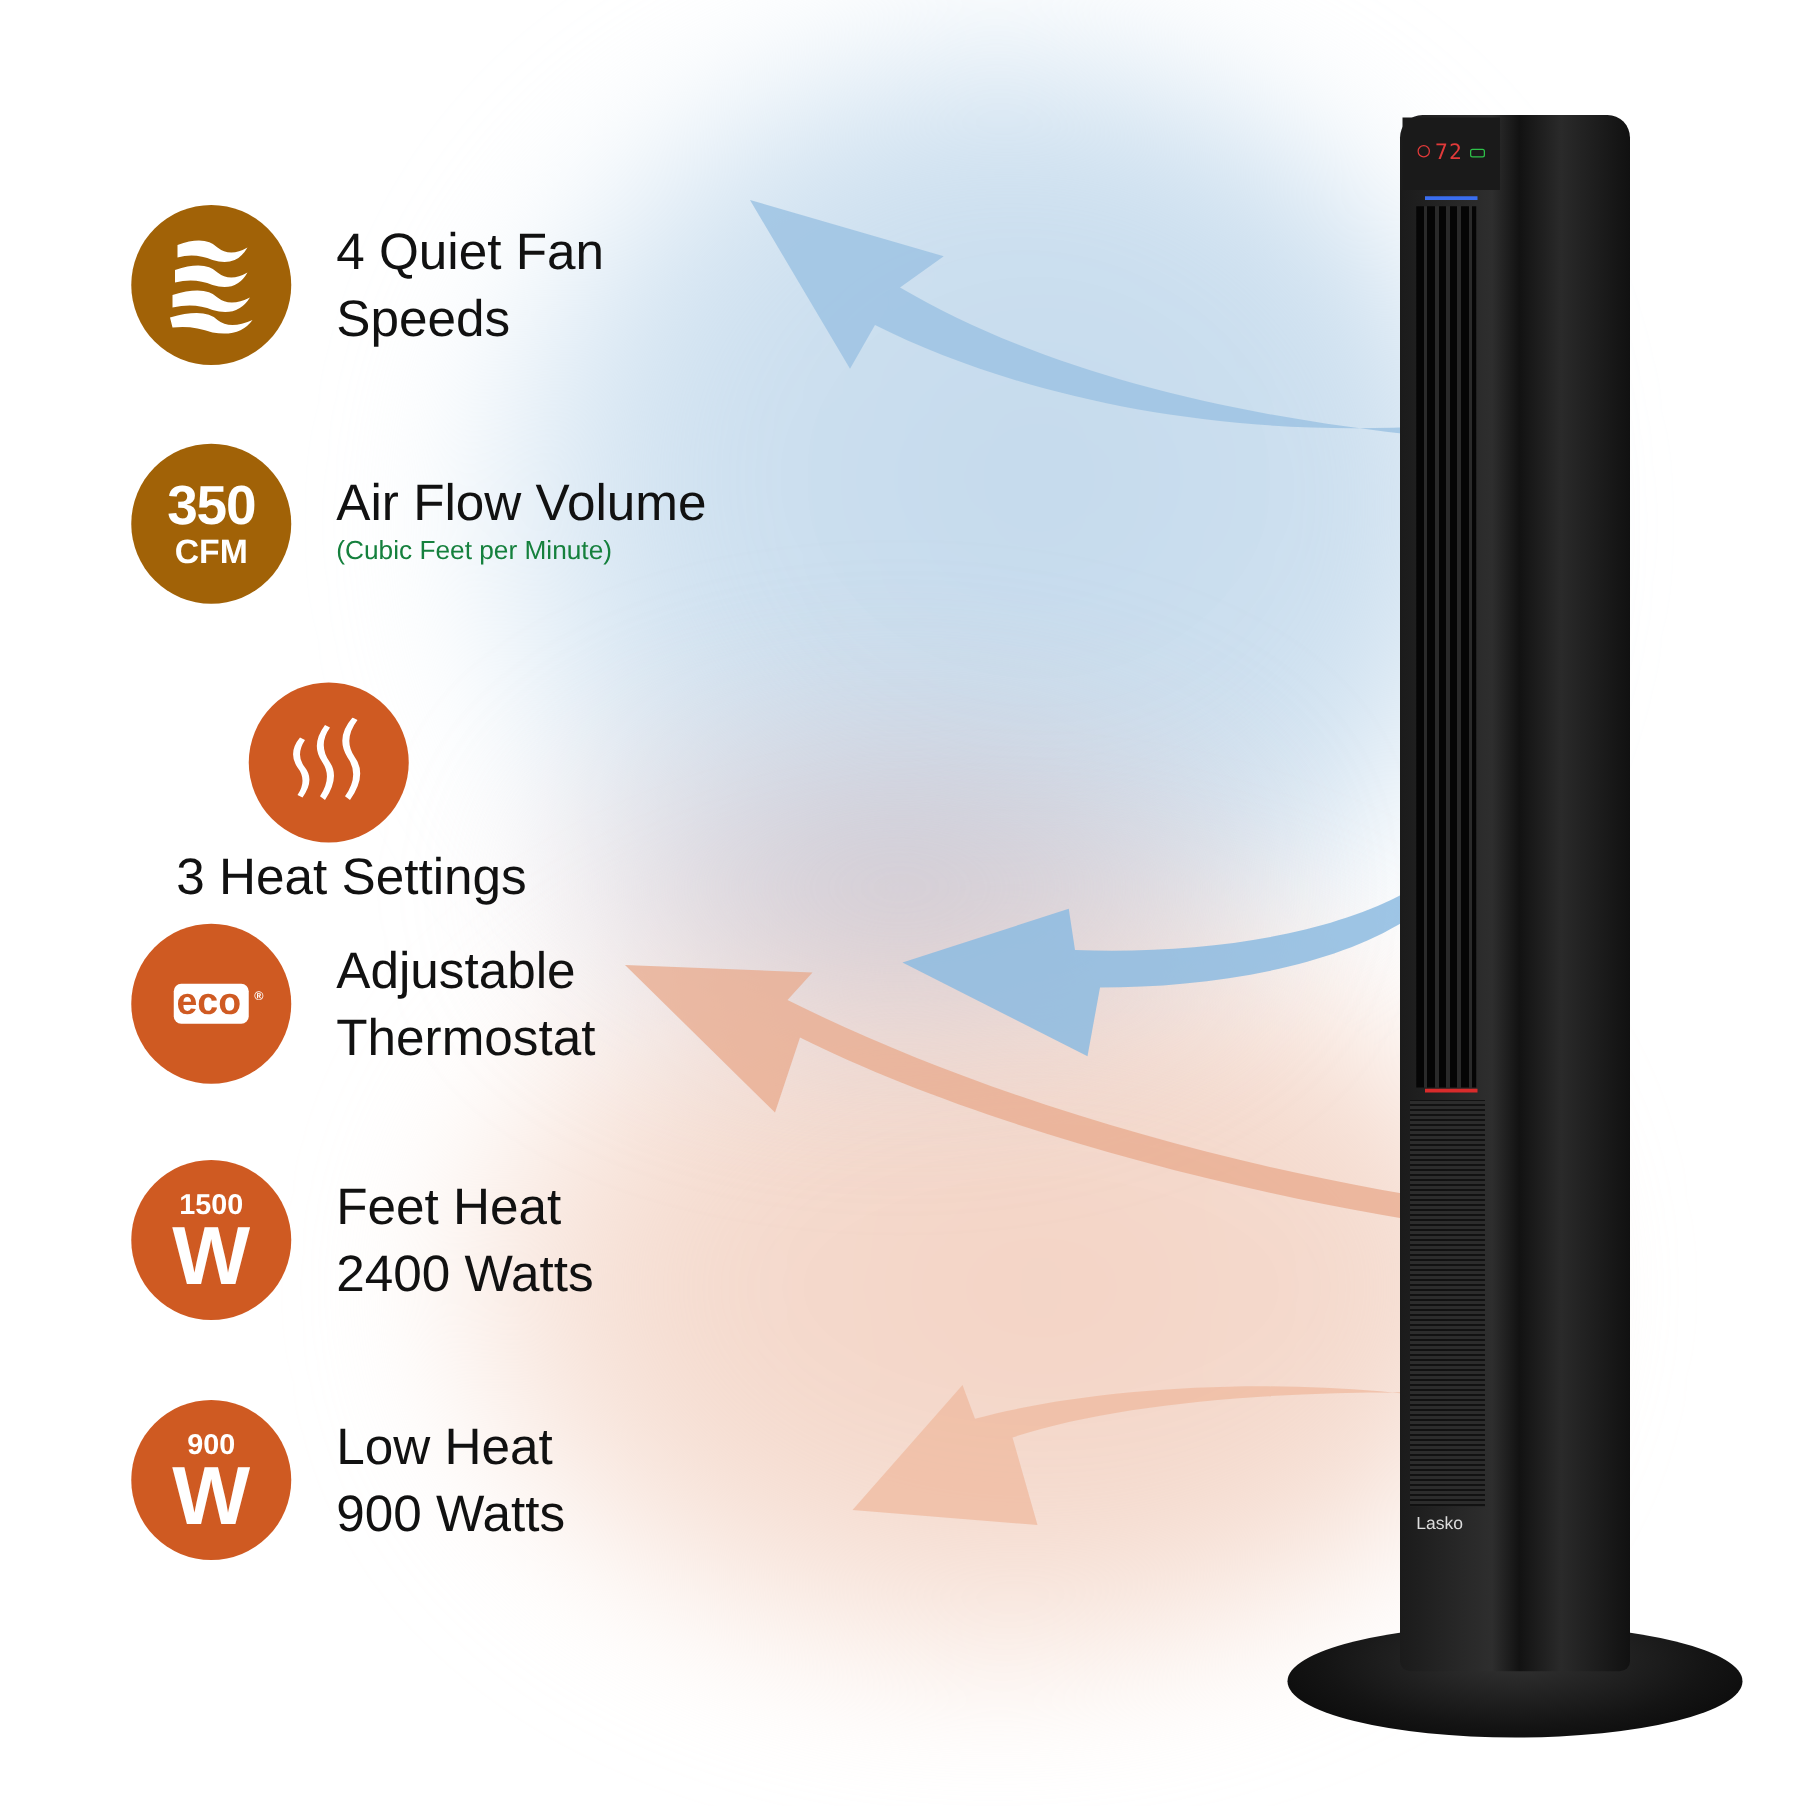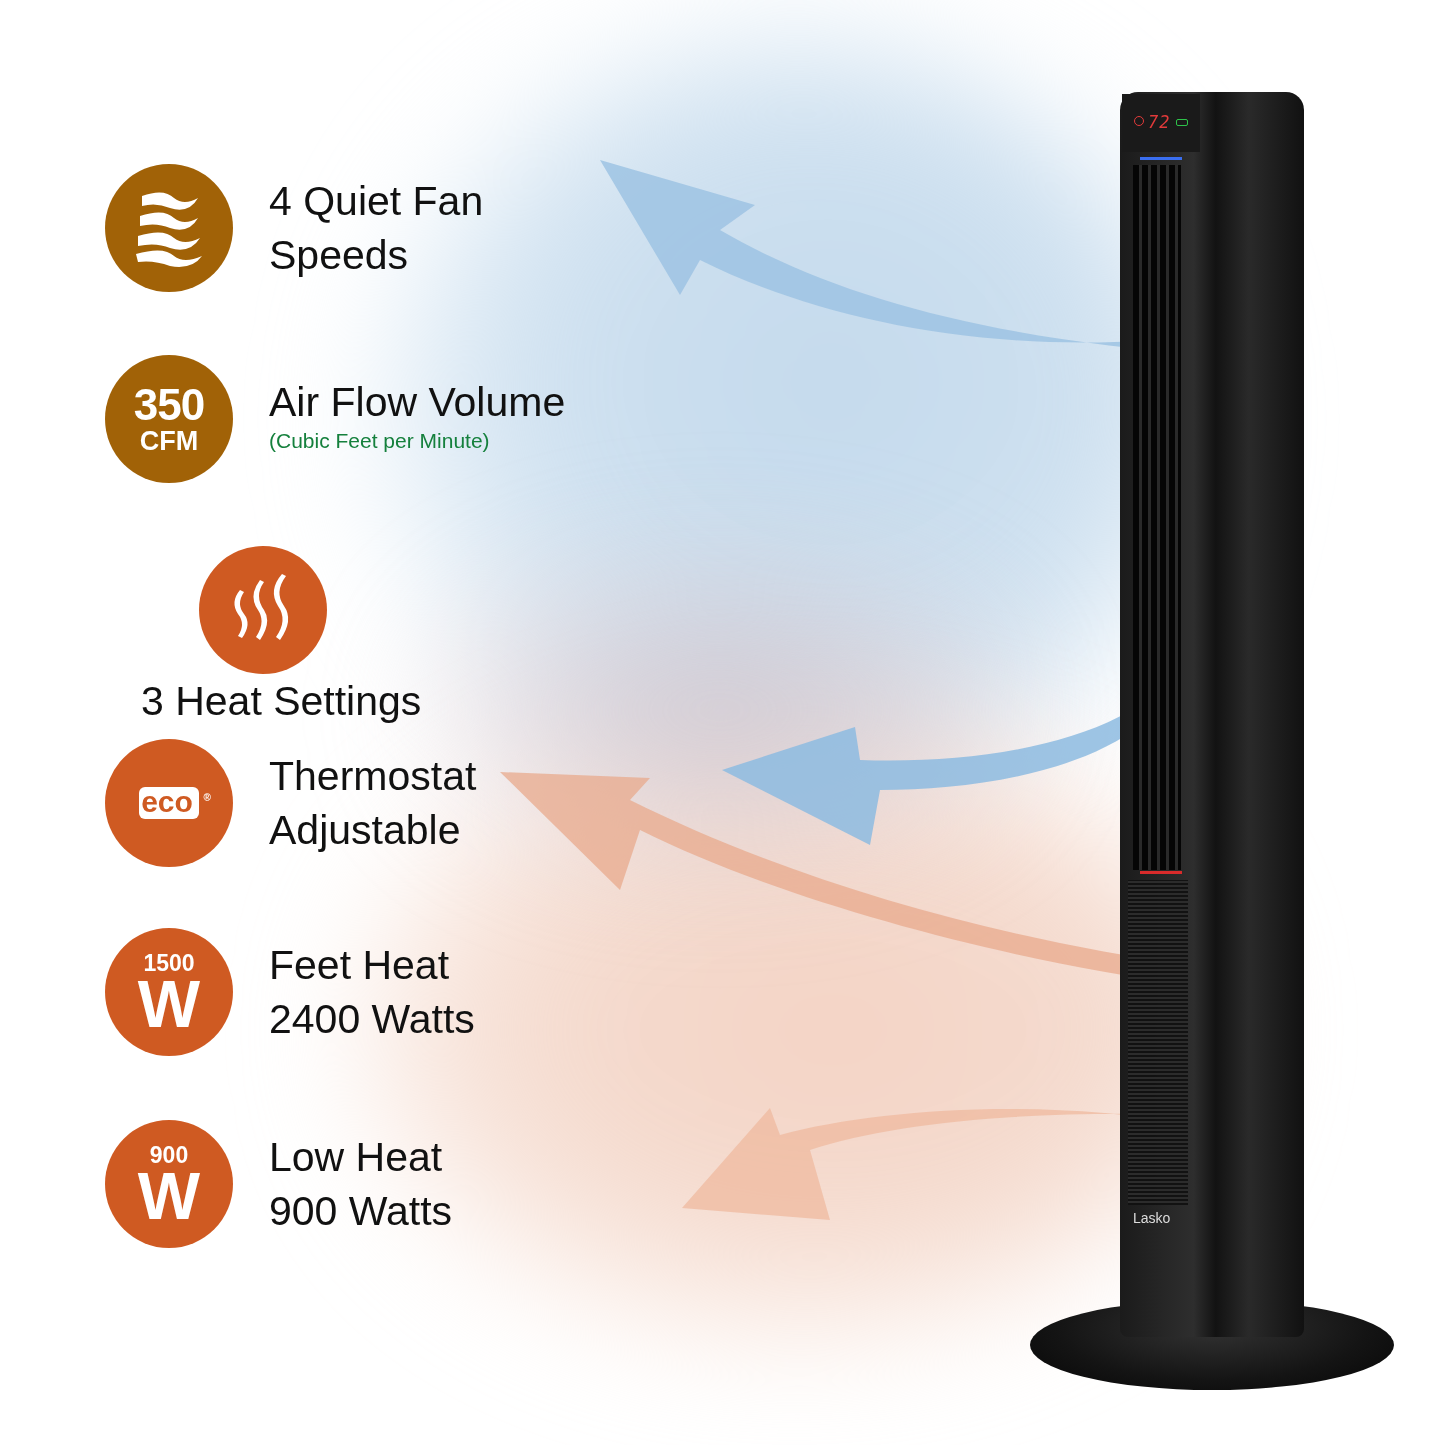--- a/index.html
+++ b/index.html
@@ -17,21 +17,21 @@
   .sublabel{font-size:21px;line-height:24px;color:#15803d;display:block;}
   .big-num{font-size:44px;line-height:44px;letter-spacing:-1px;}
   .small-unit{font-size:27px;line-height:28px;}
   .watt-num{font-size:23px;line-height:24px;}
   .watt-w{font-size:66px;line-height:58px;}
   .eco{border:0;background:#fff;color:#cf5a22;font-weight:bold;font-size:30px;line-height:30px;padding:0 6px 2px 2px;border-radius:6px;position:relative;}
   .eco sup{position:absolute;right:-12px;top:-4px;font-size:10px;color:#fff;}
   .base{position:absolute;left:1030px;top:1300px;width:364px;height:90px;border-radius:50%;background:radial-gradient(ellipse at 50% 30%, #333 0%, #141414 60%, #050505 100%);}
   .column{position:absolute;left:1120px;top:92px;width:184px;height:1245px;background:linear-gradient(90deg,#1b1b1b 0%,#2e2e2e 40%,#121212 52%,#2a2a2a 70%,#111 100%);border-radius:18px 18px 8px 8px;}
   .display{position:absolute;left:1122px;top:94px;width:78px;height:58px;background:#1a1a1a;}
-  .display-temp{position:absolute;left:1148px;top:112px;color:#e13a3a;font-family:"DejaVu Sans Mono",monospace;font-size:17px;letter-spacing:1px;font-style:italic;}
+  .display-temp{position:absolute;left:1148px;top:112px;color:#e13a3a;font-family:"DejaVu Sans Mono",monospace;font-size:17px;letter-spacing:1px;}
   .timer-dot{position:absolute;left:1134px;top:116px;width:8px;height:8px;border:1.5px solid #e13a3a;border-radius:50%;}
   .eco-led{position:absolute;left:1176px;top:119px;width:10px;height:5px;border:1.5px solid #2ec24a;border-radius:2px;}
   .blue-strip{position:absolute;left:1140px;top:157px;width:42px;height:3px;background:#3a6ef0;}
   .grille{position:absolute;left:1133px;top:165px;width:48px;height:705px;background:repeating-linear-gradient(90deg,#050505 0 6px,#2a2a2a 6px 9px);}
   .red-strip{position:absolute;left:1140px;top:871px;width:42px;height:3px;background:#d92b2b;}
   .mesh{position:absolute;left:1128px;top:880px;width:60px;height:325px;background:repeating-linear-gradient(0deg,#111 0 2px,#2d2d2d 2px 4px),#1a1a1a;opacity:.95;}
   .brand{position:absolute;left:1133px;top:1210px;color:#ddd;font-size:14px;}
 </style>
 </head>
 <body>
@@ -84,22 +84,22 @@
   <div class="label">
     <div>3 Heat Settings</div>
   </div>
 </div>
 
 <div class="feature" style="top:739px;">
   <div class="badge orange">
     <span class="eco"><span>eco</span><sup>®</sup></span>
   </div>
   <div class="label">
+    <div>Adjustable</div>
     <div>Thermostat</div>
-    <div>Adjustable</div>
   </div>
 </div>
 
 <div class="feature" style="top:928px;">
   <div class="badge orange">
     <span class="watt-num">1500</span>
     <span class="watt-w">W</span>
   </div>
   <div class="label">
     <div>Feet Heat</div>

